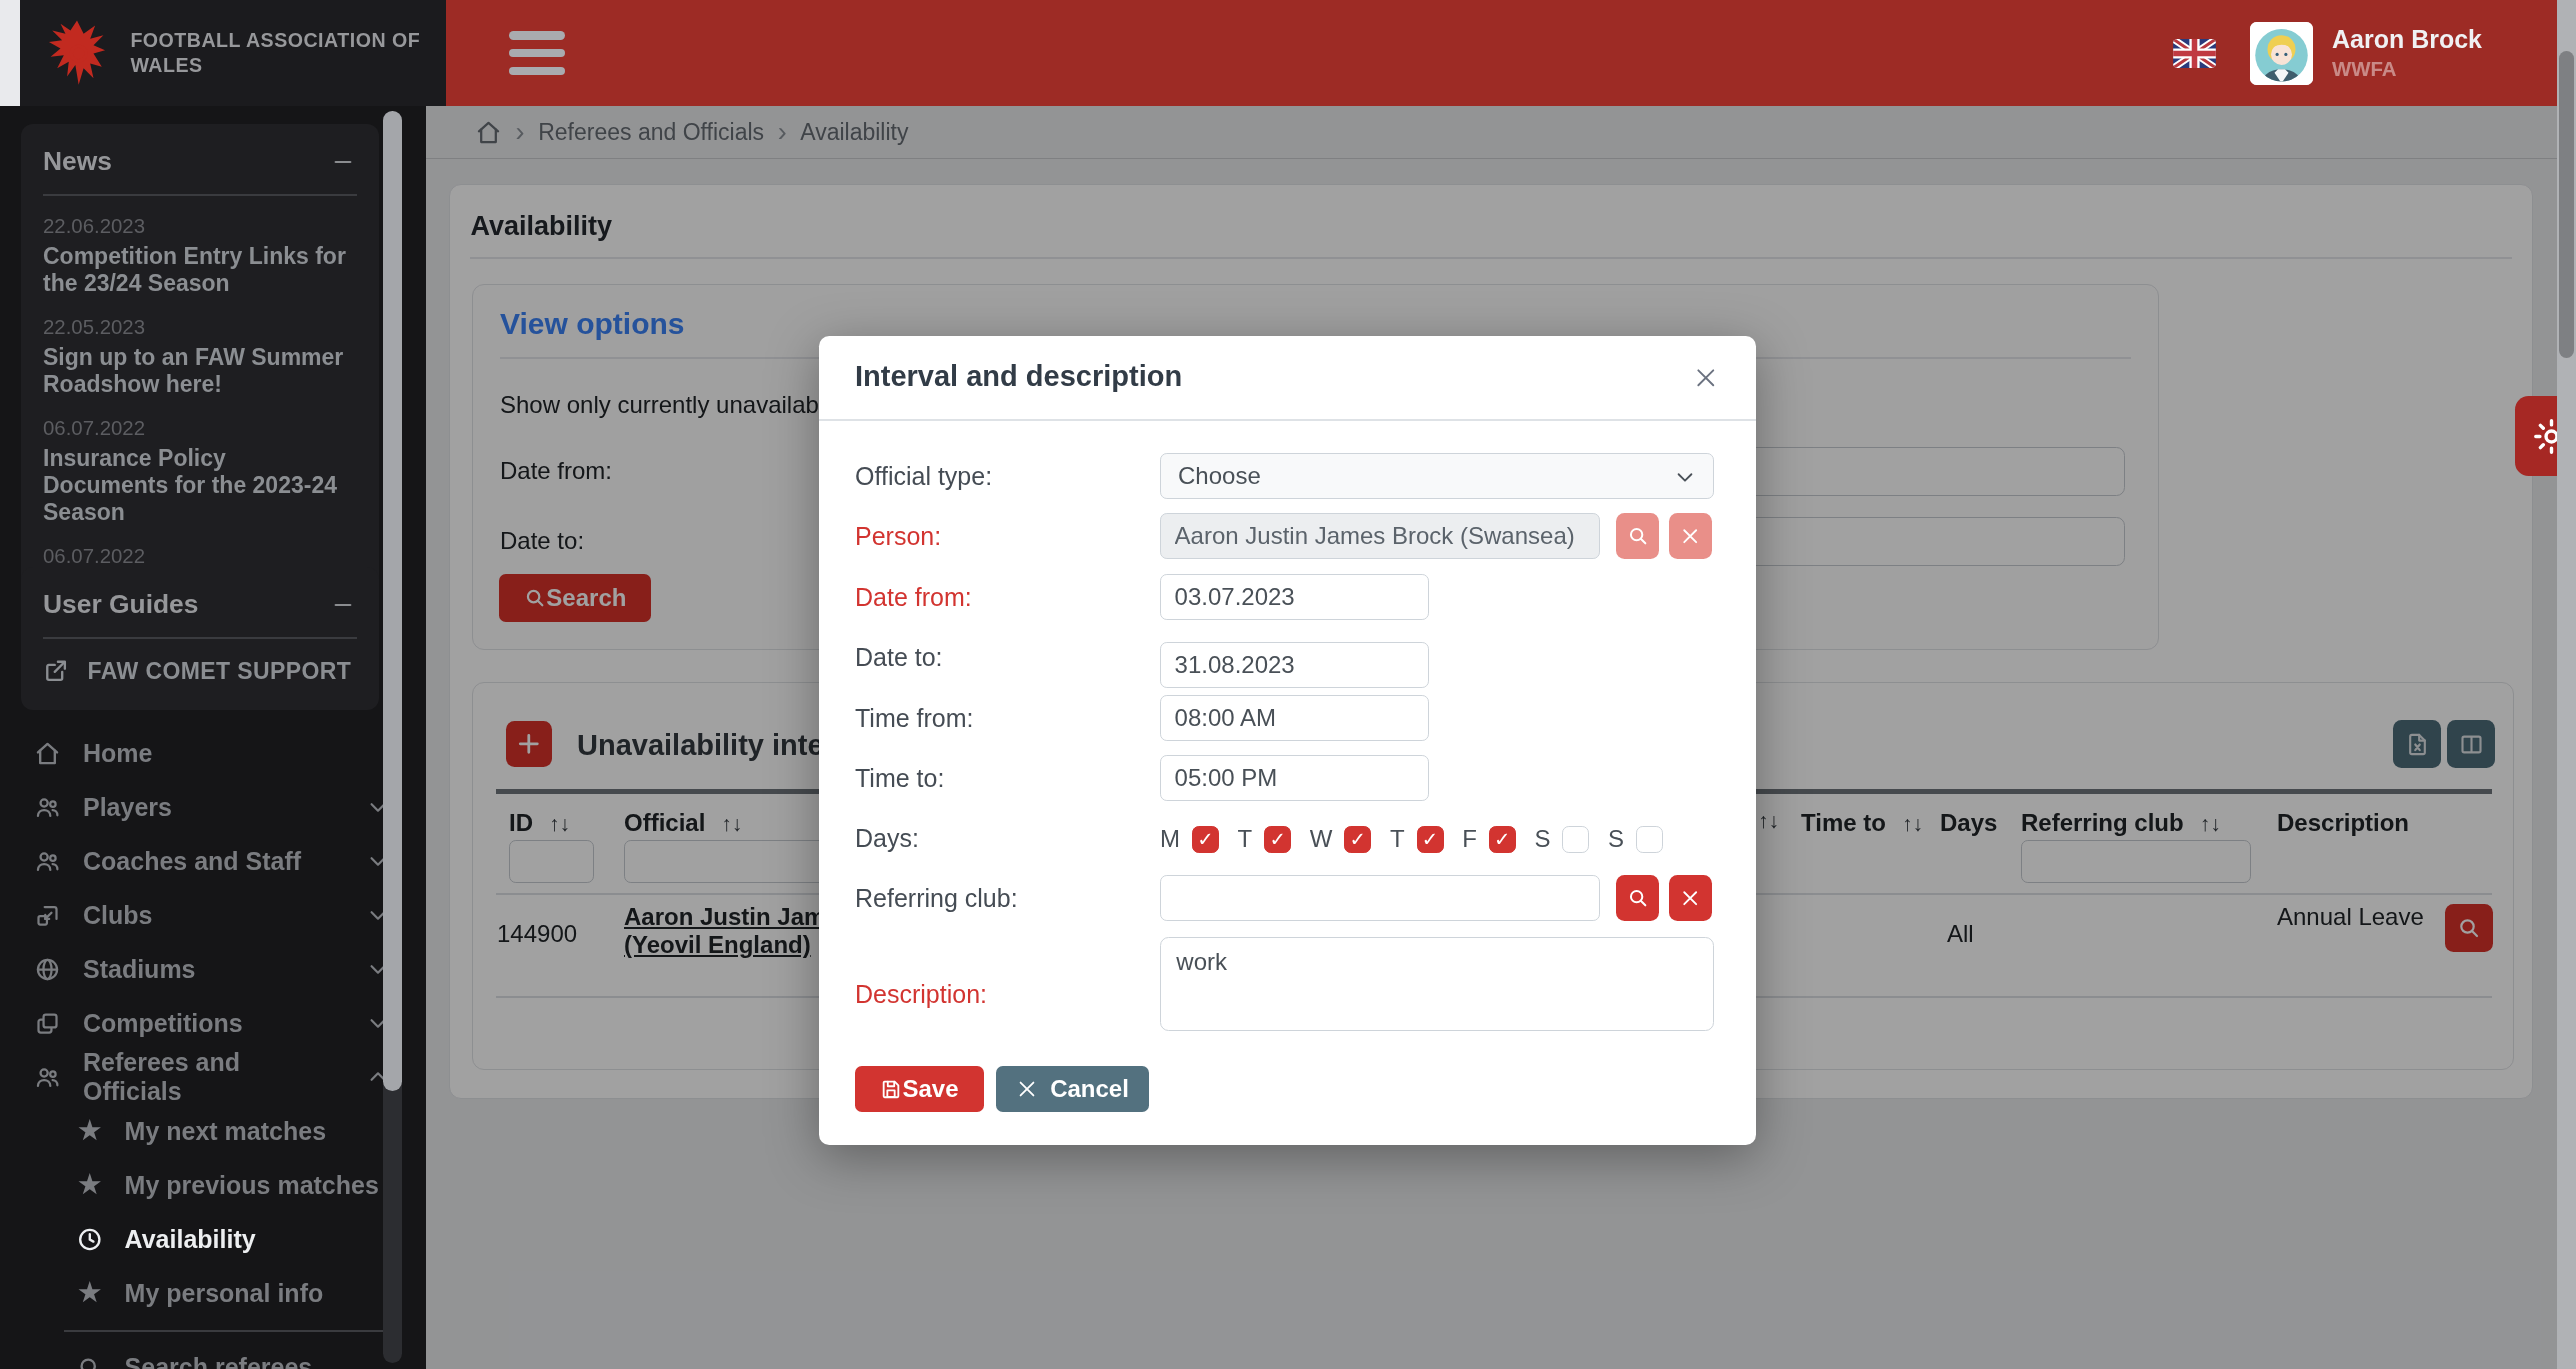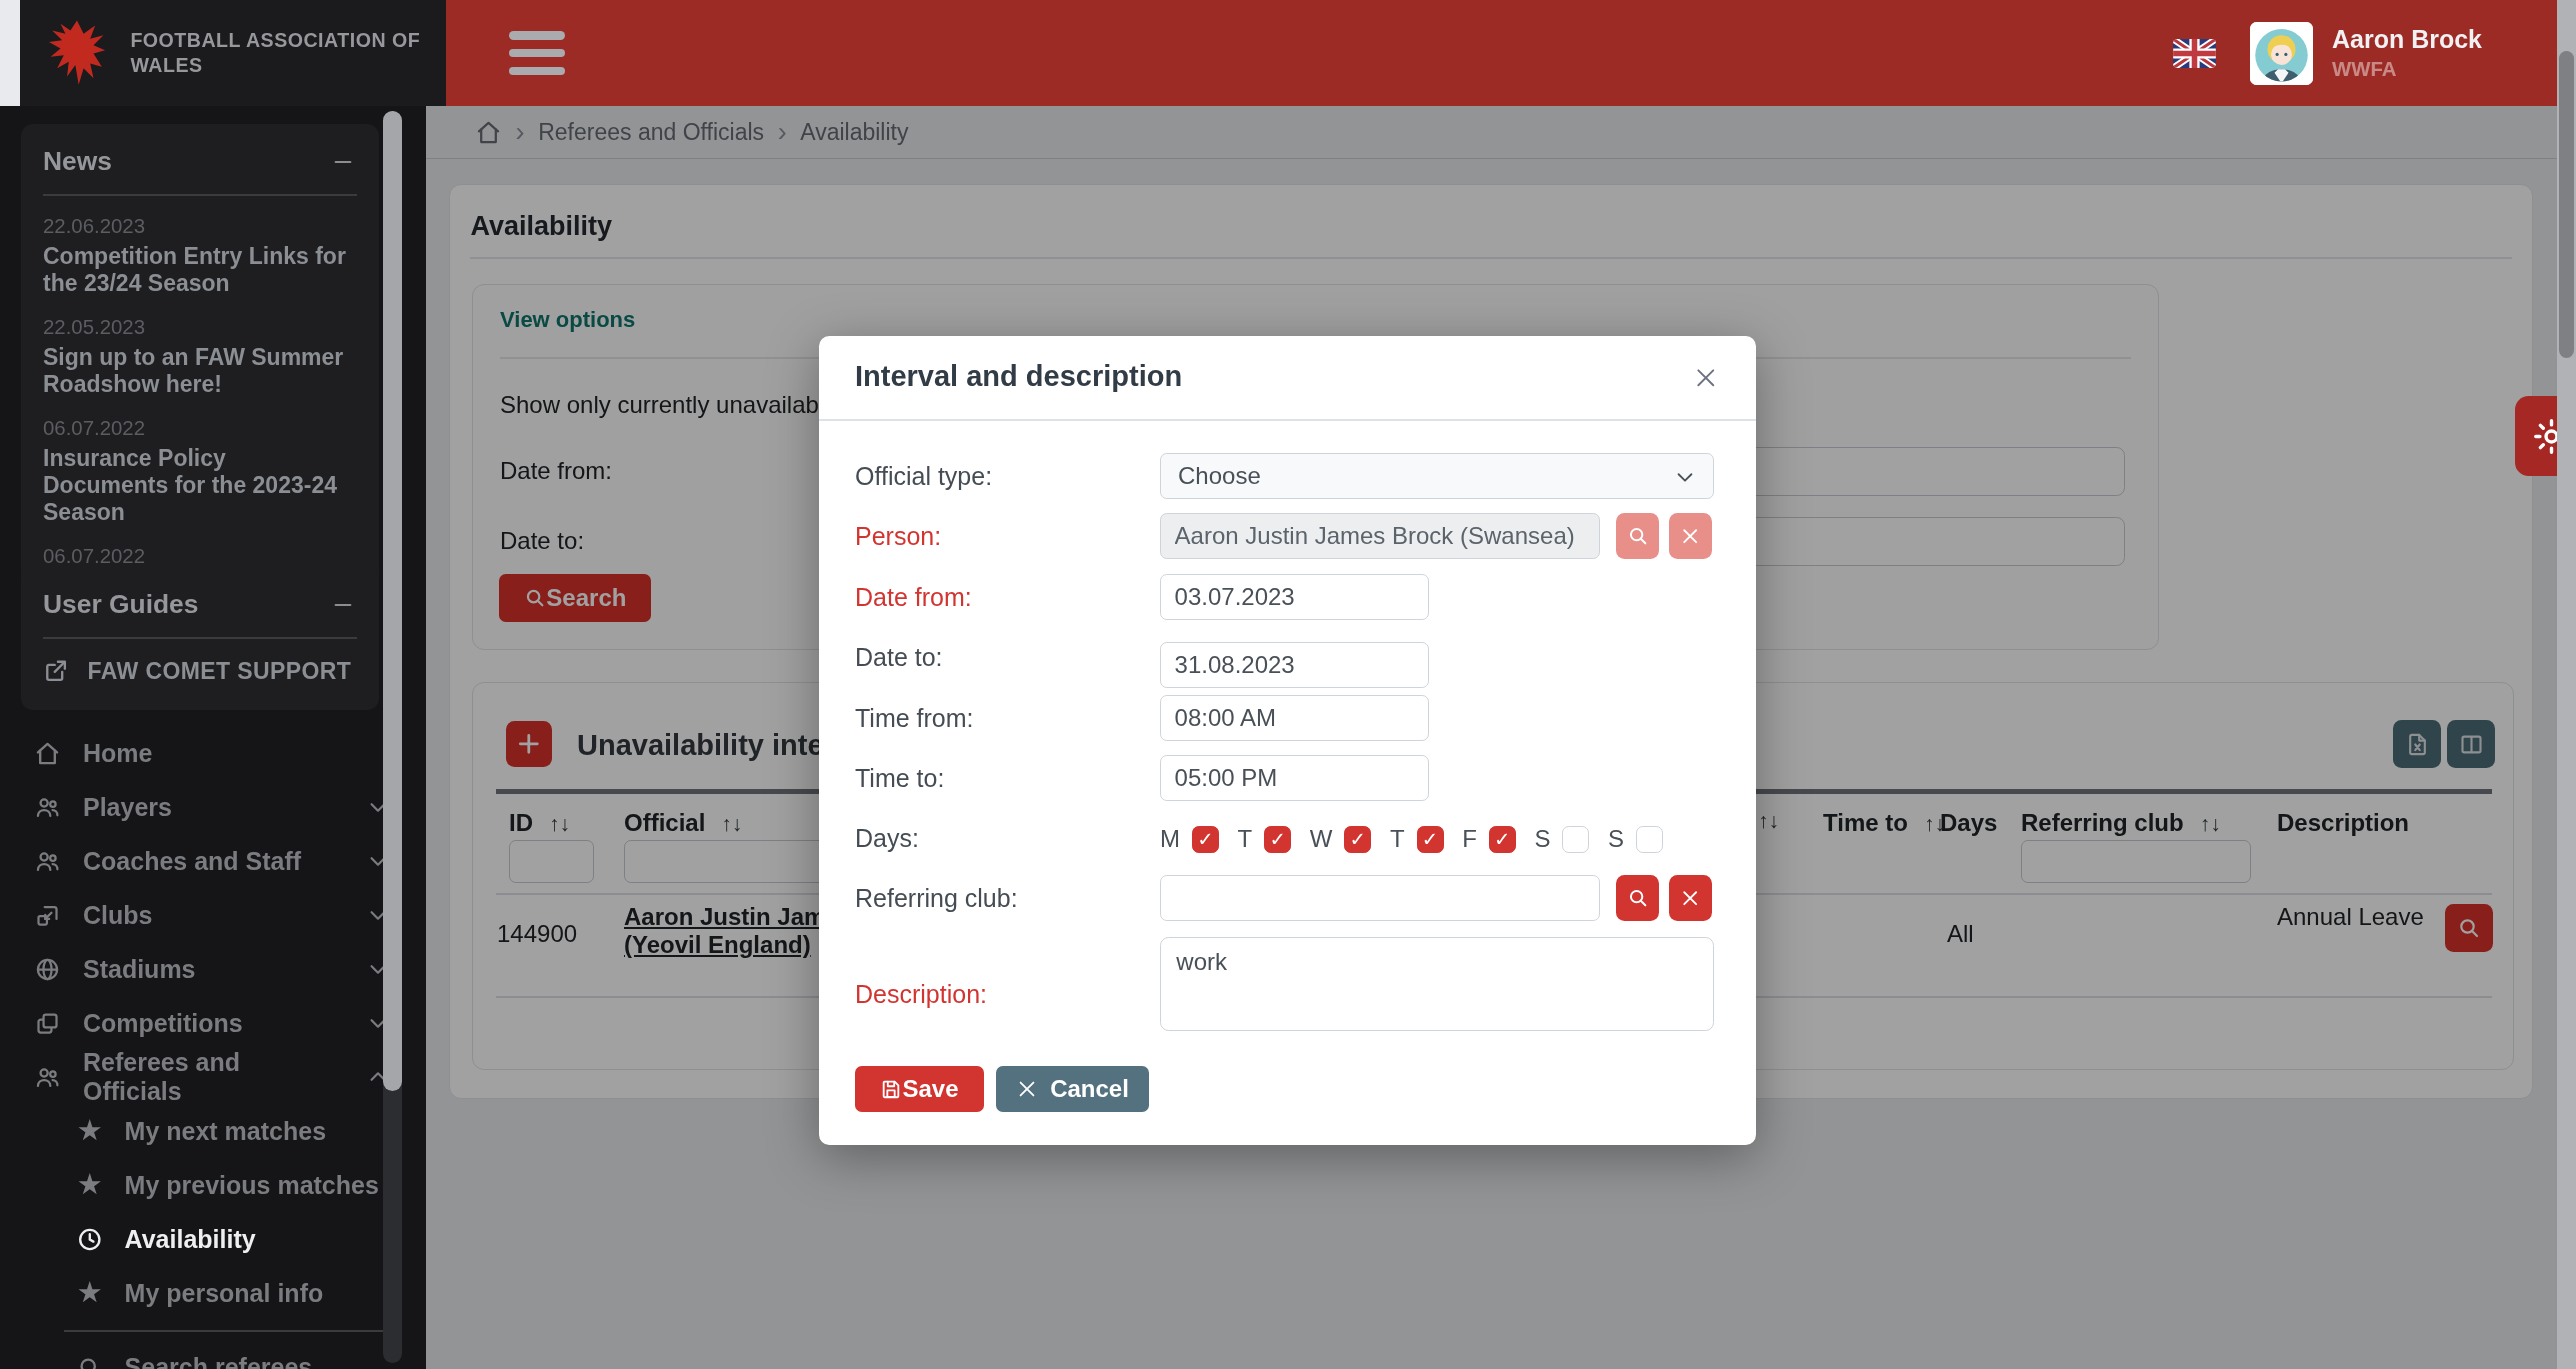--- a/index.html
+++ b/index.html
@@ -48,21 +48,21 @@
   .breadcrumb-bar { position:absolute; left:0; top:0; width:2150px; height:53px; border-bottom:1.7px solid #c9cbcf; display:flex; align-items:center; padding-left:49px; gap:13.6px; color:#666c73; font-size:23px; }
   .crumb-sep { font-size:27px; line-height:23px; color:#8a9097; }
   .crumb-link { cursor:pointer; }
 
   .card { background:#ffffff; border:0.9px solid #e0e2e6; border-radius:12px; position:absolute; }
   .outer-card { left:23px; top:78px; width:2084px; height:915px; }
   .page-title { position:absolute; left:20.4px; top:25.6px; font-size:27px; font-weight:bold; color:#23282e; }
   .outer-divider { position:absolute; left:20.4px; right:20.4px; top:72px; height:1.7px; background:#e4e6ea; }
 
   .vo-card { left:22px; top:99px; width:1687px; height:366px; background:#fdfdfe; border:0.9px solid #e0e2e6; border-radius:12px; position:absolute; }
-  .vo-title { position:absolute; left:27px; top:22px; font-size:22px; font-weight:bold; color:#0f766e; }
+  .vo-title { position:absolute; left:27px; top:22px; font-size:30px; font-weight:bold; color:#3b82f6; }
   .vo-divider { position:absolute; left:27px; right:27px; top:72px; height:1.7px; background:#e4e6ea; }
   .vo-label { position:absolute; left:27px; font-size:24px; color:#212529; }
   .vo-input { position:absolute; left:722px; width:930px; height:49px; border:1.7px solid #c6cbd1; border-radius:8.5px; background:#fff; }
   .btn-red { background:#d7312a; color:#fff; border:none; border-radius:6.8px; font-size:24px; font-weight:bold; display:flex; align-items:center; justify-content:center; cursor:pointer; font-family:"Liberation Sans",sans-serif; }
   .vo-search { position:absolute; left:26.4px; top:289px; width:152px; height:48px; }
 
   .tbl-card { left:22px; top:497px; width:2042px; height:388px; position:absolute; background:#fff; border:0.9px solid #e0e2e6; border-radius:12px; }
   .plus-btn { position:absolute; left:33px; top:38px; width:46px; height:46px; border-radius:8.5px; }
   .tbl-title { position:absolute; left:104px; top:46px; font-size:29px; font-weight:bold; color:#343a40; }
   .tool-btn { position:absolute; top:37px; width:48px; height:48px; background:#4c6c79; border:none; border-radius:8.5px; display:flex; align-items:center; justify-content:center; cursor:pointer; }
@@ -425,21 +425,21 @@
           <span>ID</span>
           <span class="sort">↑↓</span>
         </div>
         <div class="th" style="left:151px;">
           <span>Official</span>
           <span class="sort">↑↓</span>
         </div>
         <div class="th" style="left:1285px;">
           <span class="sort">↑↓</span>
         </div>
-        <div class="th" style="left:1328px;margin-left:22px;">
+        <div class="th" style="left:1328px;">
           <span>Time to</span>
           <span class="sort">↑↓</span>
         </div>
         <div class="th" style="left:1467px;">
           <span>Days</span>
         </div>
         <div class="th" style="left:1548px;">
           <span>Referring club</span>
           <span class="sort">↑↓</span>
         </div>

